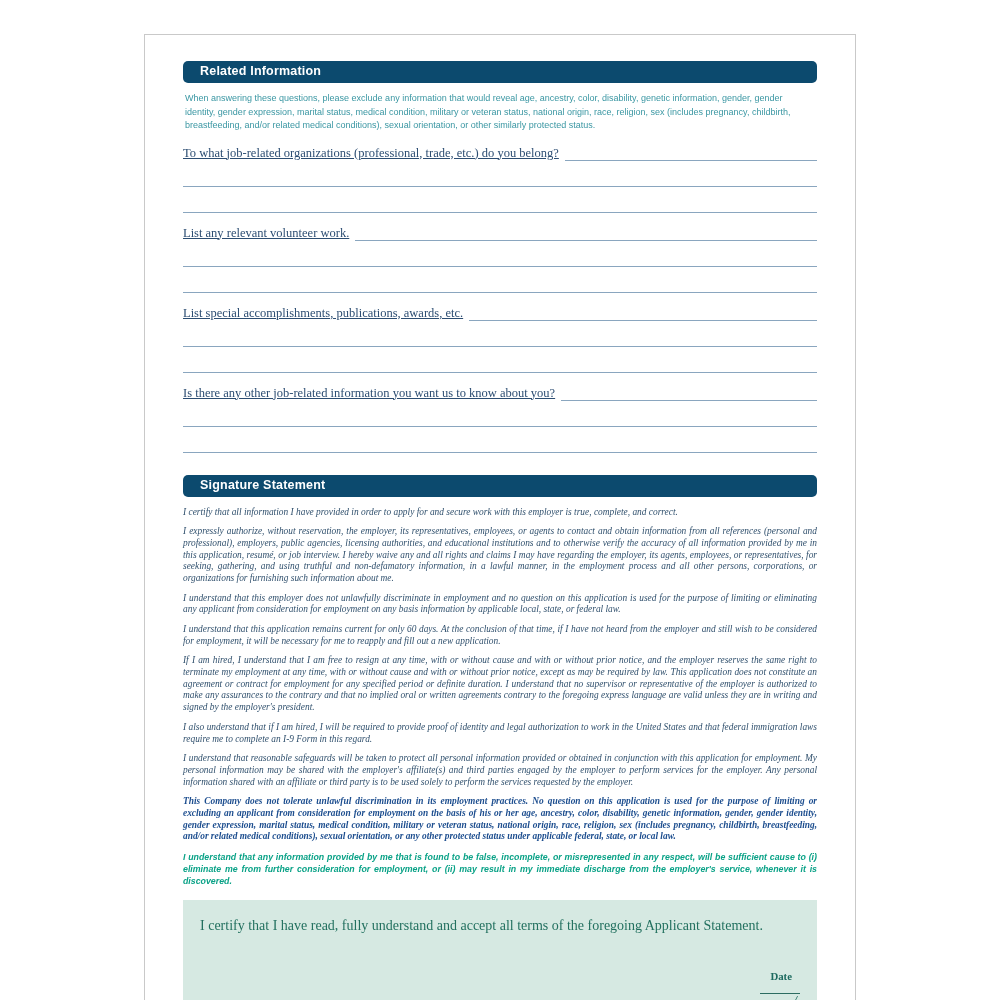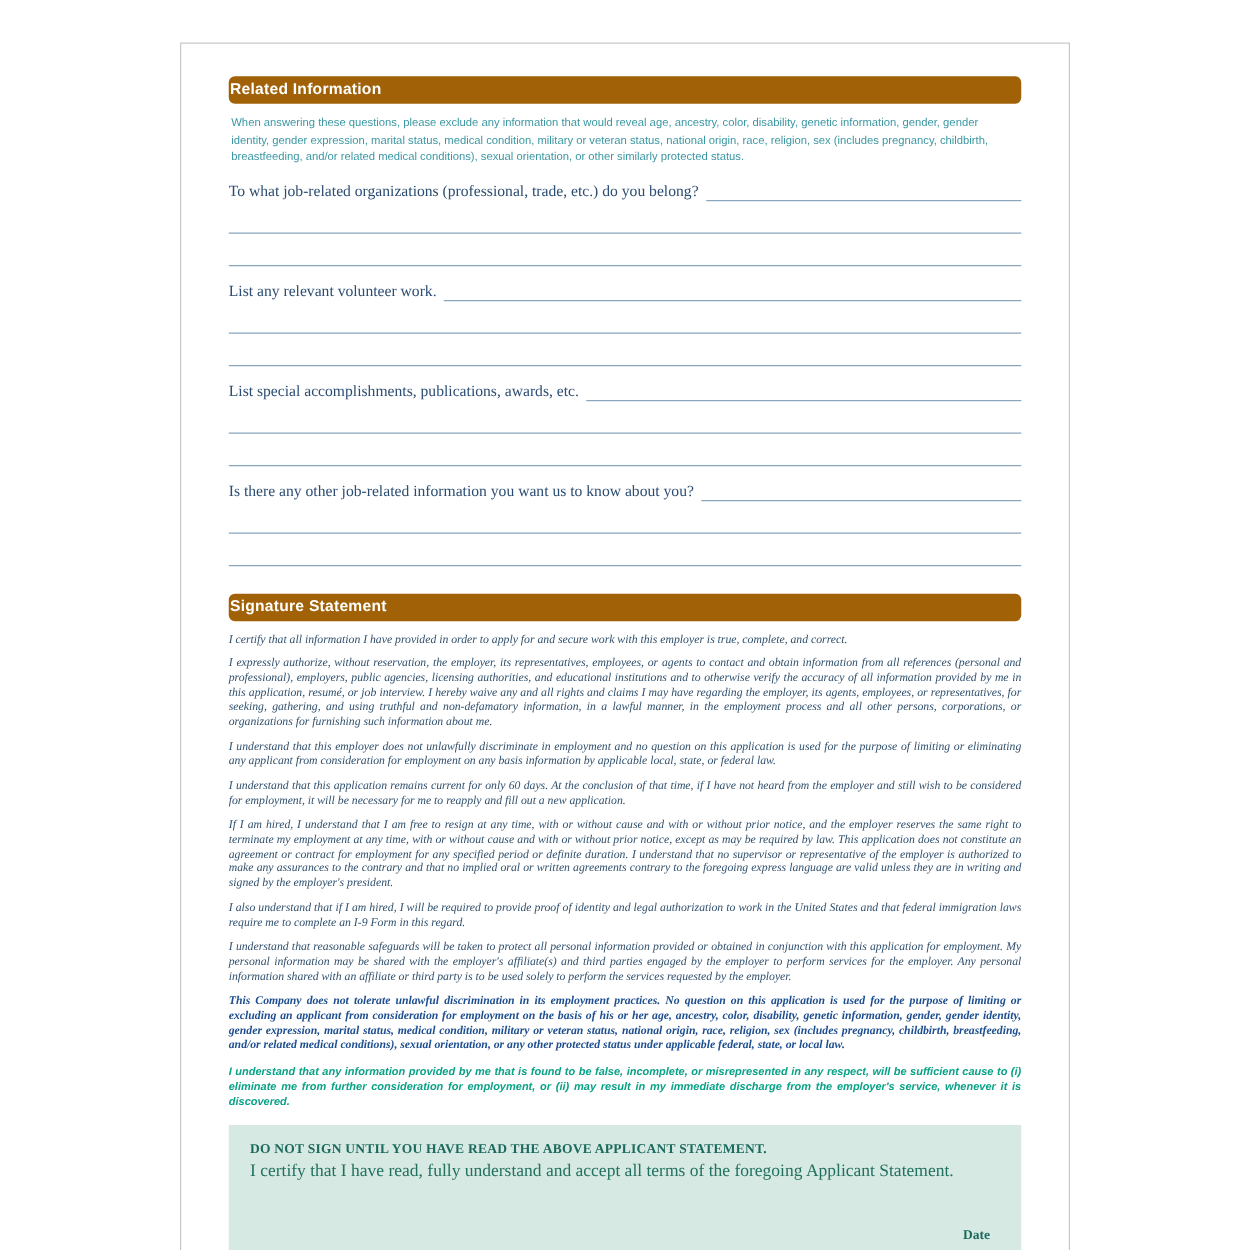--- a/index.html
+++ b/index.html
@@ -6,39 +6,39 @@
   html, body { background: #ffffff; }
   body { width: 1000px; font-family: "Liberation Serif", serif; }
 
   .sheet {
     width: 712px; min-height: 930px; margin: 34px auto 0;
     background: #fff; border: 1px solid #c9c9c9;
     padding: 26px 38px 16px; position: relative;
   }
 
   .section-bar {
-    background: #a16207; color: #ffffff;
+    background: #0c4a6e; color: #ffffff;
     font-family: "Liberation Sans", sans-serif;
     font-weight: bold; font-size: 12.5px;
-    padding: 3px 1px 5px; border-radius: 5px;
+    padding: 3px 17px 5px; border-radius: 5px;
     letter-spacing: 0.2px;
   }
 
   .intro {
     font-family: Liberation Sans, sans-serif;
     font-size: 9px; line-height: 1.5; color: #3b97a3;
     margin: 9px 2px 6px;
   }
 
   .q-block { margin-top: 13px; }
   .q-row {
     display: flex; align-items: flex-end;
     font-size: 12.5px; color: #2c4d72;
   }
-  .q-label { white-space: nowrap; }
+  .q-label { white-space: nowrap; text-decoration: underline; }
   .line {
     border-bottom: 1px solid #8aa6bf;
   }
   .q-inline-line { flex: 1; margin-left: 6px; height: 14px; }
   .full-line { height: 26px; width: 100%; }
 
   .statement-head { margin-top: 22px; }
   .paras { margin-top: 10px; font-style: italic; }
   .paras p {
     font-size: 9.4px; line-height: 1.26; color: #30506d;
@@ -130,21 +130,20 @@
     <p>I understand that this employer does not unlawfully discriminate in employment and no question on this application is used for the purpose of limiting or eliminating any applicant from consideration for employment on any basis information by applicable local, state, or federal law.</p>
     <p>I understand that this application remains current for only 60 days. At the conclusion of that time, if I have not heard from the employer and still wish to be considered for employment, it will be necessary for me to reapply and fill out a new application.</p>
     <p>If I am hired, I understand that I am free to resign at any time, with or without cause and with or without prior notice, and the employer reserves the same right to terminate my employment at any time, with or without cause and with or without prior notice, except as may be required by law. This application does not constitute an agreement or contract for employment for any specified period or definite duration. I understand that no supervisor or representative of the employer is authorized to make any assurances to the contrary and that no implied oral or written agreements contrary to the foregoing express language are valid unless they are in writing and signed by the employer's president.</p>
     <p>I also understand that if I am hired, I will be required to provide proof of identity and legal authorization to work in the United States and that federal immigration laws require me to complete an I-9 Form in this regard.</p>
     <p>I understand that reasonable safeguards will be taken to protect all personal information provided or obtained in conjunction with this application for employment. My personal information may be shared with the employer's affiliate(s) and third parties engaged by the employer to perform services for the employer. Any personal information shared with an affiliate or third party is to be used solely to perform the services requested by the employer.</p>
     <p class="bold-blue">This Company does not tolerate unlawful discrimination in its employment practices. No question on this application is used for the purpose of limiting or excluding an applicant from consideration for employment on the basis of his or her age, ancestry, color, disability, genetic information, gender, gender identity, gender expression, marital status, medical condition, military or veteran status, national origin, race, religion, sex (includes pregnancy, childbirth, breastfeeding, and/or related medical conditions), sexual orientation, or any other protected status under applicable federal, state, or local law.</p>
     <p class="bold-green">I understand that any information provided by me that is found to be false, incomplete, or misrepresented in any respect, will be sufficient cause to (i) eliminate me from further consideration for employment, or (ii) may result in my immediate discharge from the employer's service, whenever it is discovered.</p>
   </div>
 
   <div class="sign-box">
-    <div class="sign-warning">DO NOT SIGN UNTIL YOU HAVE READ THE ABOVE APPLICANT STATEMENT.</div>
     <div class="sign-certify">I certify that I have read, fully understand and accept all terms of the foregoing Applicant Statement.</div>
     <div class="sign-row">
       <span>Signature of Applicant</span>
       <span class="sign-line"></span>
       <span class="date-area">
         <span class="date-label">Date</span>
         <span class="date-seg"></span>
         <span class="date-slash">/</span>
         <span class="date-seg"></span>
         <span class="date-slash">/</span>

